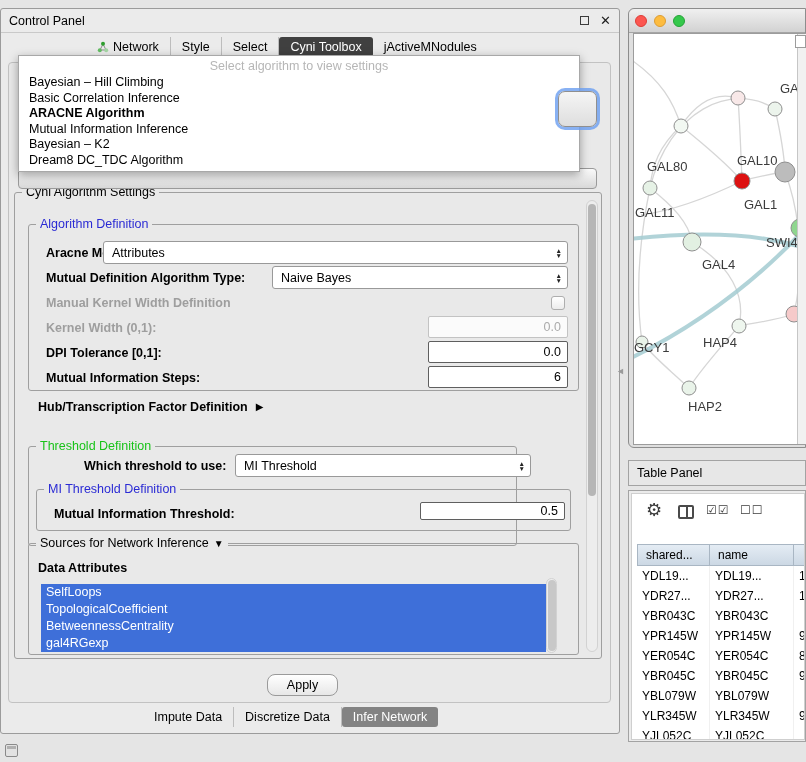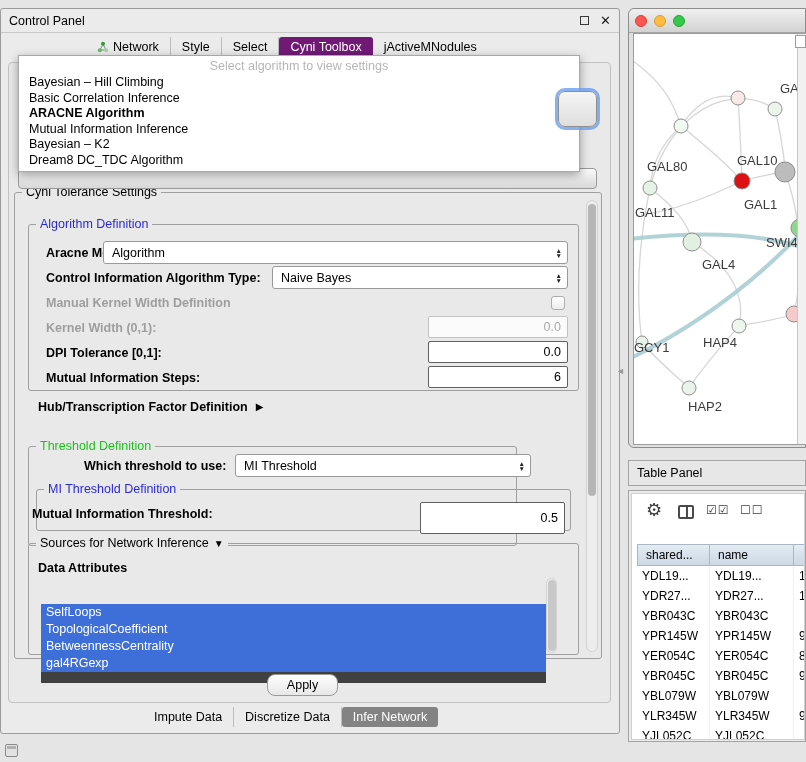--- a/index.html
+++ b/index.html
@@ -11,21 +11,21 @@
   .titlebar{display:flex;align-items:center;height:24px;padding:0 8px;border-bottom:1px solid #c9c9c9;font-size:12.5px;}
   .tb-spacer{flex:1;}
   .tb-sq{width:9px;height:9px;border:1.5px solid #3c3c3c;margin-right:11px;}
   .tb-x{font-size:13px;font-weight:bold;color:#1c1c1c;line-height:1;}
   .content-panel{position:absolute;left:8px;top:62px;width:603px;height:641px;background:#e9e9e9;border:1px solid #c2c2c2;border-radius:4px;}
 
   
   .tabbar{position:absolute;display:flex;align-items:center;height:22px;white-space:nowrap;}
   .tab{display:flex;align-items:center;gap:4px;padding:3px 11px;border-right:1px solid #bdbdbd;}
   .tab:last-child{border-right:none;}
-  .tab.selected{background:#701a75;color:#fff;border-radius:3px;border-right:none;}
+  .tab.selected{background:#404040;color:#fff;border-radius:3px;border-right:none;}
   .tab.selected.dark{background:#838383;}
   .tabico{display:inline-flex;}
 
   
   .popup{position:absolute;left:18px;top:55px;width:562px;height:117px;background:#fff;border:1px solid #a8a8a8;box-shadow:0 3px 9px rgba(0,0,0,.35);z-index:50;padding-top:2px;}
   .popup-prompt{color:#b6b6b6;text-align:center;height:17px;line-height:17px;}
   .popup-item{height:15.6px;line-height:15.6px;padding-left:10px;}
   .popup-item.selected{font-weight:bold;}
   .combo-bar{position:absolute;left:18px;top:168px;width:579px;height:21px;background:linear-gradient(#fafafa,#d8d8d8);border:1px solid #9a9a9a;border-radius:4px;z-index:5;}
   .focus-btn{position:absolute;left:558px;top:91px;width:39px;height:36px;border-radius:7px;background:linear-gradient(#f5f5f5,#dedede);border:1px solid #8f8f8f;box-shadow:0 0 0 3px rgba(106,158,240,.8);z-index:60;}
@@ -39,21 +39,21 @@
   .lbl.disabled{color:#9e9e9e;}
   .combo{position:absolute;background:#fff;border:1px solid #999;border-radius:3px;display:flex;align-items:center;padding:0 24px 0 8px;}
   .combo .arrows{position:absolute;right:5px;top:50%;transform:translateY(-50%);display:flex;flex-direction:column;align-items:center;font-size:6.5px;line-height:5px;color:#222;}
   .field{position:absolute;background:#fff;border:1px solid #5f5f5f;border-radius:2px;font:inherit;text-align:right;padding:0 6px;color:#000;}
   .field.disabled{border-color:#c3c3c3;background:#fbfbfb;color:#ababab;}
   .checkbox{position:absolute;width:14px;height:14px;border:1px solid #aeaeae;border-radius:3px;background:linear-gradient(#fff,#ececec);}
   .vscroll{position:absolute;background:#ededed;border:1px solid #d2d2d2;border-radius:6px;}
   .vthumb{position:absolute;left:1px;width:8px;background:#b6b6b6;border-radius:4px;}
   .arrow-right{font-size:10px;margin-left:8px;position:relative;top:-1px;}
   .arrow-down{font-size:10px;margin-left:5px;}
-  .attr-list{position:absolute;left:41px;top:604px;width:505px;height:79px;background:#404040;overflow:hidden;}
+  .attr-list{position:absolute;left:41px;top:584px;width:505px;height:68px;background:#404040;overflow:hidden;}
   .attr-item{height:17px;line-height:17px;padding-left:5px;background:#3e6fd9;color:#fff;}
   .btn{position:absolute;display:flex;align-items:center;justify-content:center;background:linear-gradient(#fff,#e7e7e7);border:1px solid #9a9a9a;border-radius:8px;}
 
   
   .net-window{position:absolute;left:628px;top:8px;width:178px;height:440px;background:#dfdfdf;border:1px solid #8d8d8d;border-radius:6px 0 0 6px;}
   .net-titlebar{display:flex;align-items:center;height:24px;padding:0 6px;background:linear-gradient(#f0f0f0,#d2d2d2);border-bottom:1px solid #a5a5a5;border-radius:6px 0 0 0;}
   .light{width:12px;height:12px;border-radius:50%;margin-right:7px;}
   .light.red{background:#fc5650;border:1px solid #dd3d37;}
   .light.yellow{background:#fdbc40;border:1px solid #dd9d33;}
   .light.green{background:#35c84b;border:1px solid #26a338;}
@@ -133,38 +133,38 @@
       <div class="popup-item">Bayesian – Hill Climbing</div>
       <div class="popup-item">Basic Correlation Inference</div>
       <div class="popup-item selected">ARACNE Algorithm</div>
       <div class="popup-item">Mutual Information Inference</div>
       <div class="popup-item">Bayesian – K2</div>
       <div class="popup-item">Dream8 DC_TDC Algorithm</div>
     </div>
 </div>
 
 <div class="group" style="left:14px;top:192px;width:588px;height:467px;">
-  <span class="group-title">Cyni Tolerance Settings</span>
+  <span class="group-title">Cyni Algorithm Settings</span>
 </div>
 <div class="vscroll" style="left:586px;top:200px;width:12px;height:452px;">
   <div class="vthumb" style="top:3px;height:292px;"></div>
 </div>
 
 <div class="group" style="left:28px;top:224px;width:551px;height:167px;">
   <span class="group-title blue">Algorithm Definition</span>
 </div>
 <span class="lbl" style="left:46px;top:246px;">Aracne Mode:</span>
 <div class="combo" style="left:103px;top:241px;width:465px;height:23px;">
-  <span>Algorithm</span>
+  <span>Attributes</span>
   <span class="arrows">
       <span>▲</span>
       <span>▼</span>
     </span>
 </div>
-<span class="lbl" style="left:46px;top:271px;">Control Information Algorithm Type:</span>
+<span class="lbl" style="left:46px;top:271px;">Mutual Definition Algorithm Type:</span>
 <div class="combo" style="left:272px;top:266px;width:296px;height:23px;">
   <span>Naive Bayes</span>
   <span class="arrows">
       <span>▲</span>
       <span>▼</span>
     </span>
 </div>
 <span class="lbl disabled" style="left:46px;top:296px;">Manual Kernel Width Definition</span>
 <div class="checkbox" style="left:551px;top:296px;"></div>
 <span class="lbl disabled" style="left:46px;top:321px;">Kernel Width (0,1):</span>
@@ -183,22 +183,22 @@
 <div class="combo" style="left:235px;top:454px;width:296px;height:23px;">
   <span>MI Threshold</span>
   <span class="arrows">
       <span>▲</span>
       <span>▼</span>
     </span>
 </div>
 <div class="group" style="left:36px;top:489px;width:535px;height:42px;">
   <span class="group-title blue">MI Threshold Definition</span>
 </div>
-<span class="lbl" style="left:32px;top:507px;">Mutual Information Threshold:</span>
-<input class="field" style="left: 420px; top: 502px; width: 145px; height: 32px;" value="0.5">
+<span class="lbl" style="left:54px;top:507px;">Mutual Information Threshold:</span>
+<input class="field" style="left: 420px; top: 502px; width: 145px; height: 18px;" value="0.5">
 
 <div class="group" style="left:28px;top:543px;width:551px;height:112px;">
   <span class="group-title"><span>Sources for Network Inference</span><span class="arrow-down">▼</span></span>
 </div>
 <span class="lbl" style="left:38px;top:561px;">Data Attributes</span>
 <div class="attr-list" id="attr-list">
     <div class="attr-item">SelfLoops</div>
     <div class="attr-item">TopologicalCoefficient</div>
     <div class="attr-item">BetweennessCentrality</div>
     <div class="attr-item">gal4RGexp</div>

